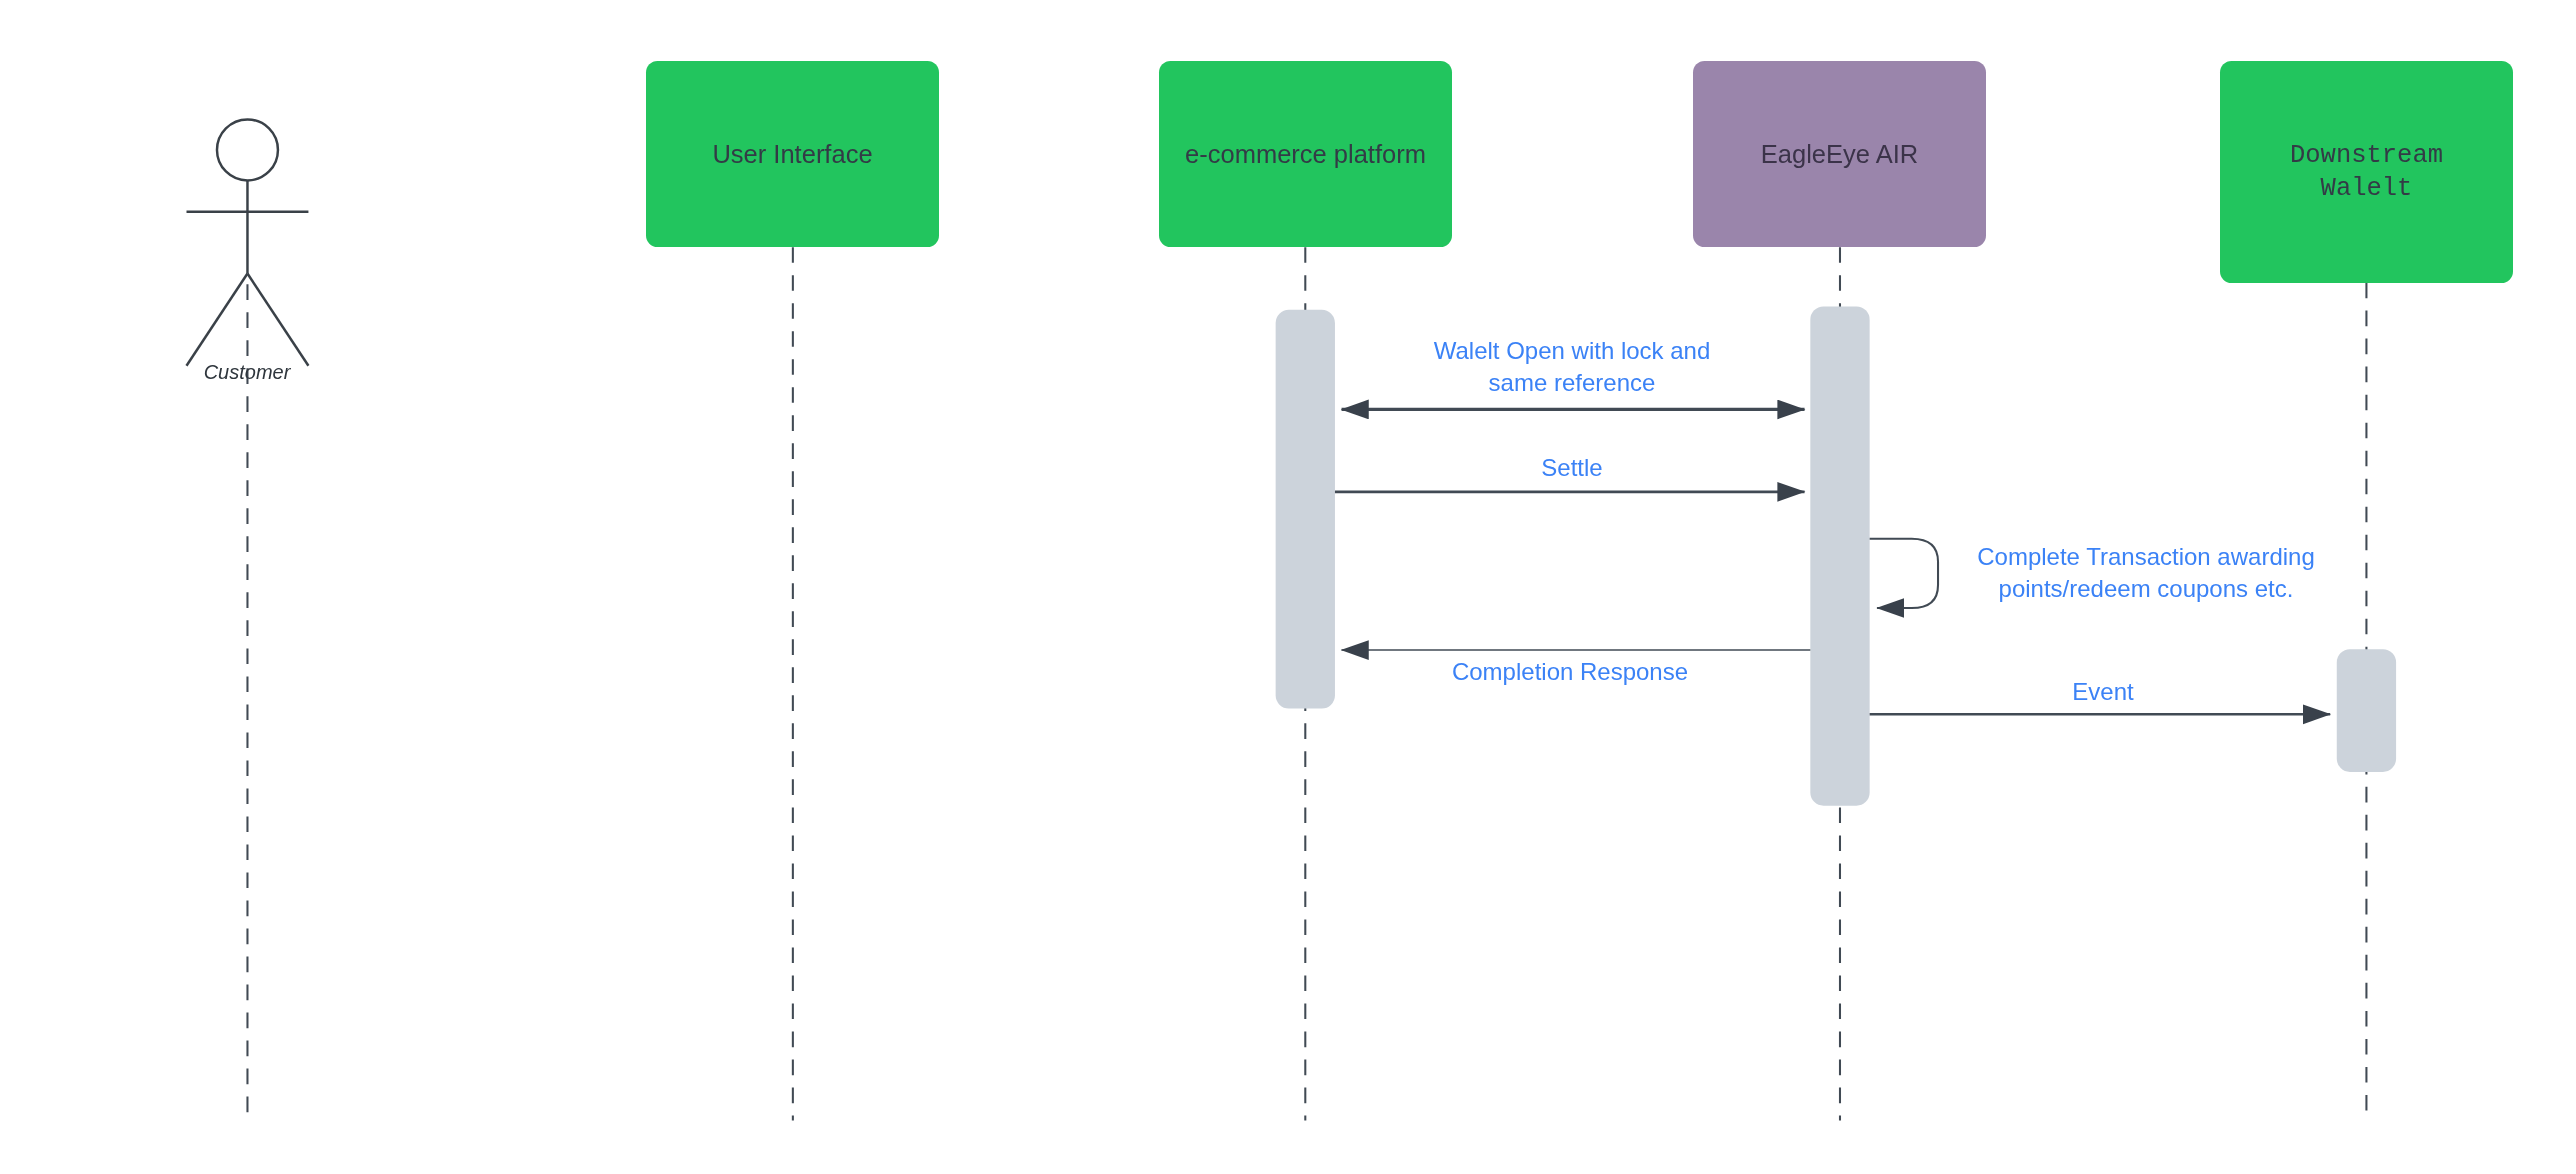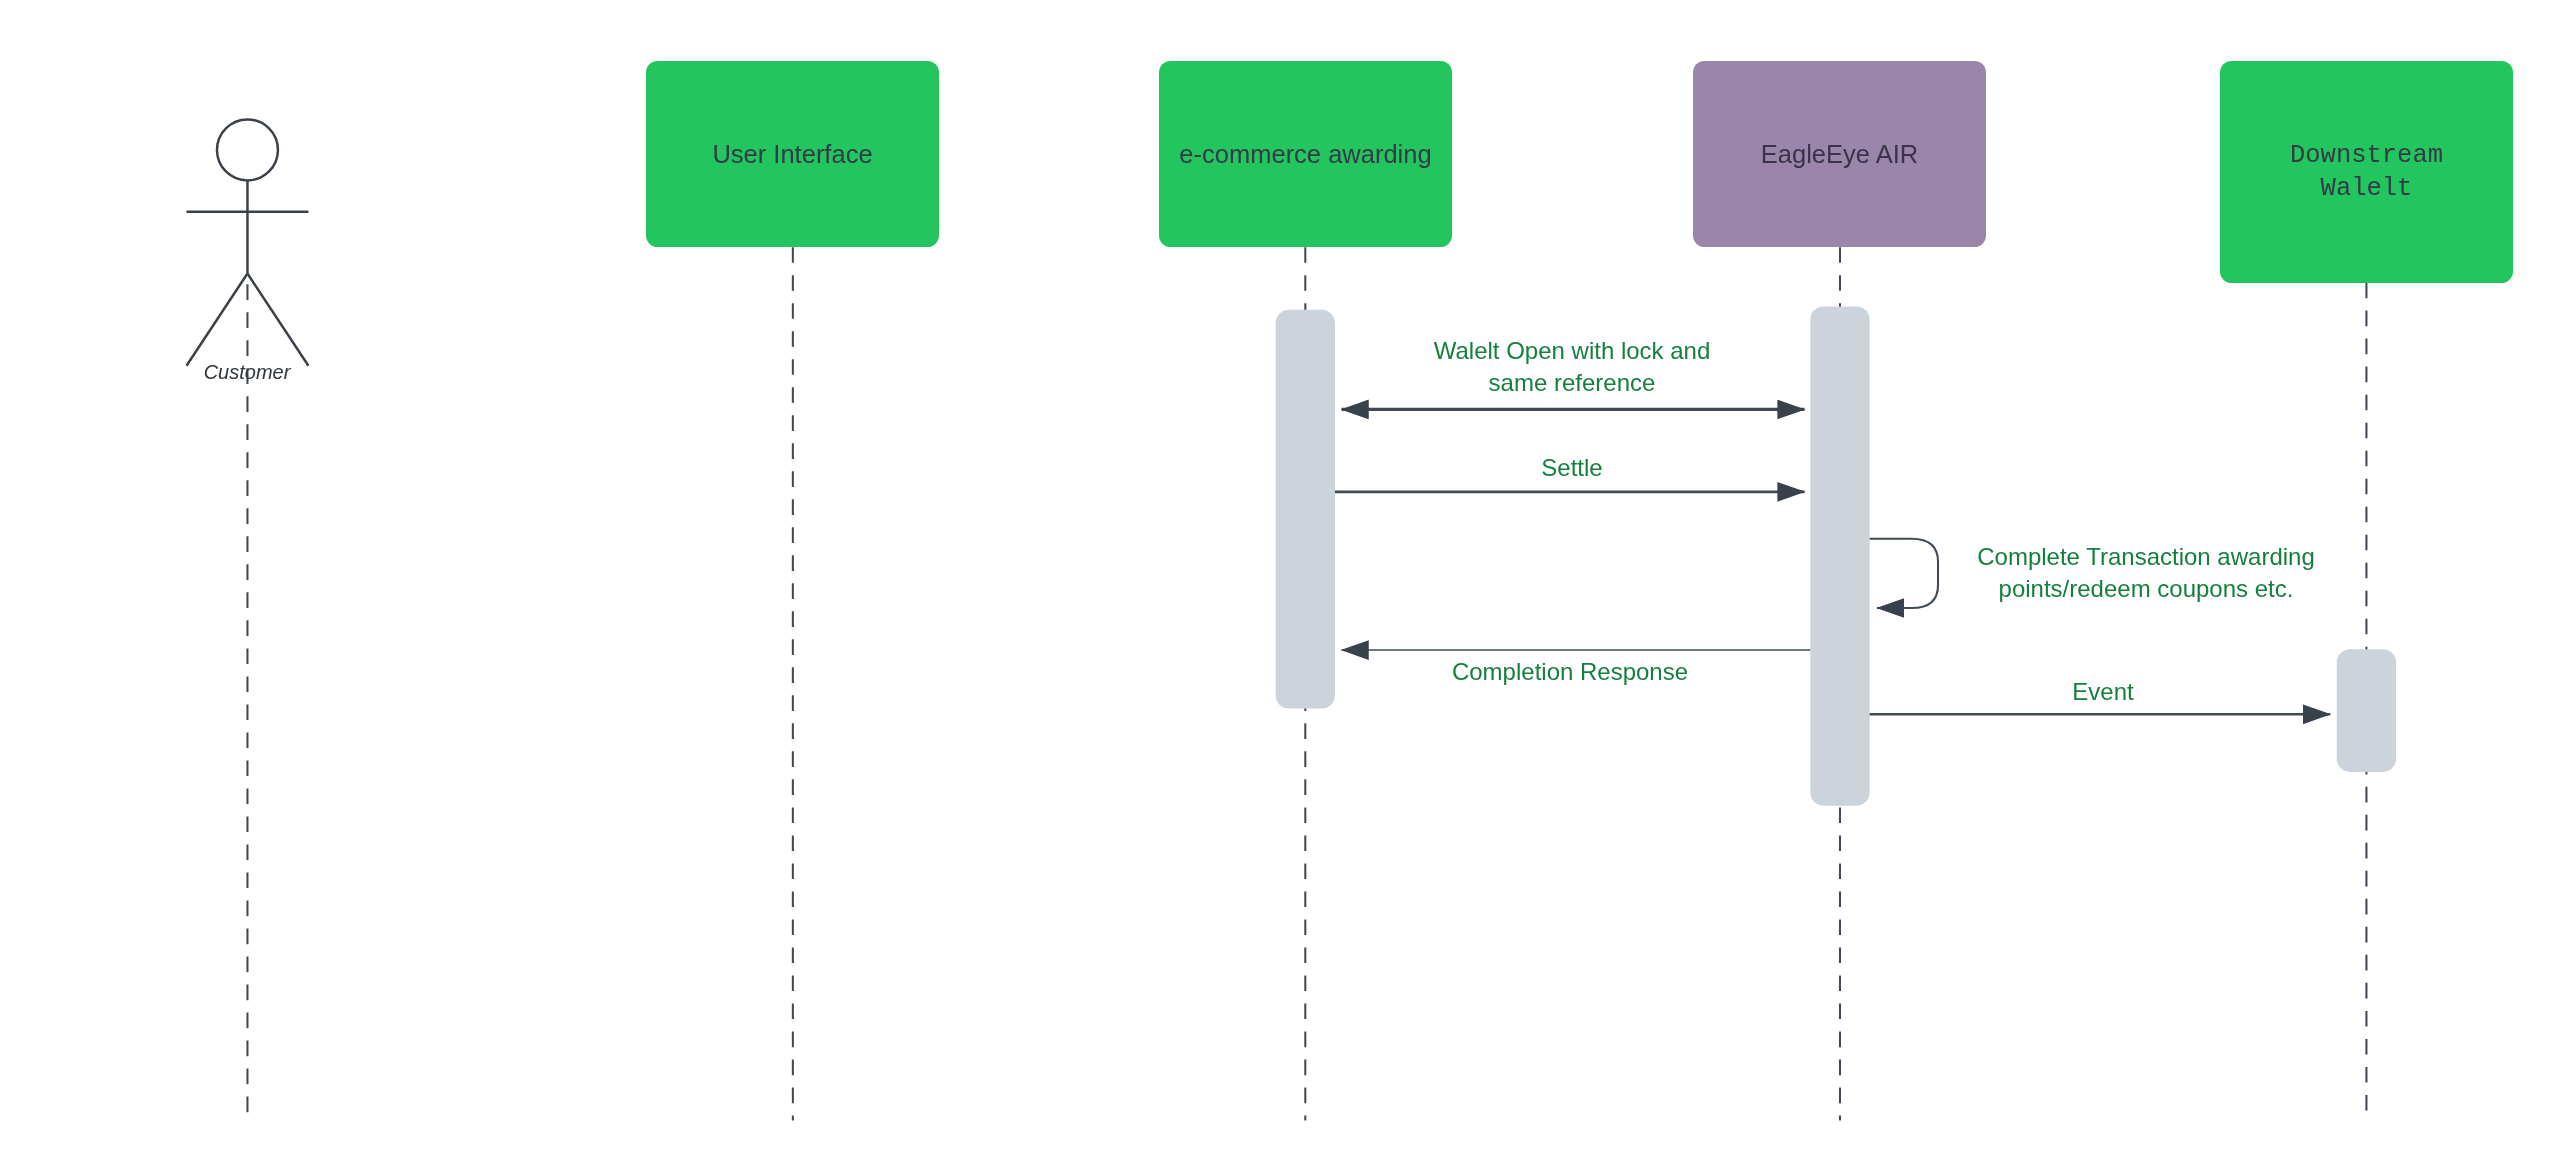--- a/index.html
+++ b/index.html
@@ -44,21 +44,21 @@
   .pbox.tall {
     height: 222px;
     font-family: Liberation Mono, monospace;
   }
   .msg {
     position: absolute;
     transform: translateX(-50%);
     text-align: center;
     font-size: 24px;
     line-height: 32px;
-    color: #15803d;
+    color: #3b82f6;
     white-space: nowrap;
   }
   .msg span { display: block; }
   .actor-label {
     position: absolute;
     transform: translateX(-50%);
     font-style: italic;
     font-size: 20px;
     color: #2f363d;
     white-space: nowrap;
@@ -99,21 +99,21 @@
     <path d="M 2269 654 L 2320 654 Q 2352 654 2352 682 L 2352 710 Q 2352 738 2320 738 L 2278 738" fill="none" stroke="#414a54" stroke-width="2.5" marker-end="url(#arrow)"></path>
     <line x1="2197" y1="789" x2="1628" y2="789" stroke="#414a54" stroke-width="2" marker-end="url(#arrow)"></line>
     <line x1="2269" y1="867" x2="2828" y2="867" stroke="#414a54" stroke-width="3" marker-end="url(#arrow)"></line>
   </svg>
 
   <div class="pbox" style="left:646px;">
     <span>User Interface</span>
   </div>
 
   <div class="pbox" style="left:1159px;">
-    <span>e-commerce awarding</span>
+    <span>e-commerce platform</span>
   </div>
 
   <div class="pbox highlight" style="left:1693px;text-align:center;">
     <span>EagleEye AIR</span>
   </div>
 
   <div class="pbox tall" style="left:2220px;">
     <span>
       <span style="display:block;">Downstream</span>
       <span style="display:block;">Walelt</span>

